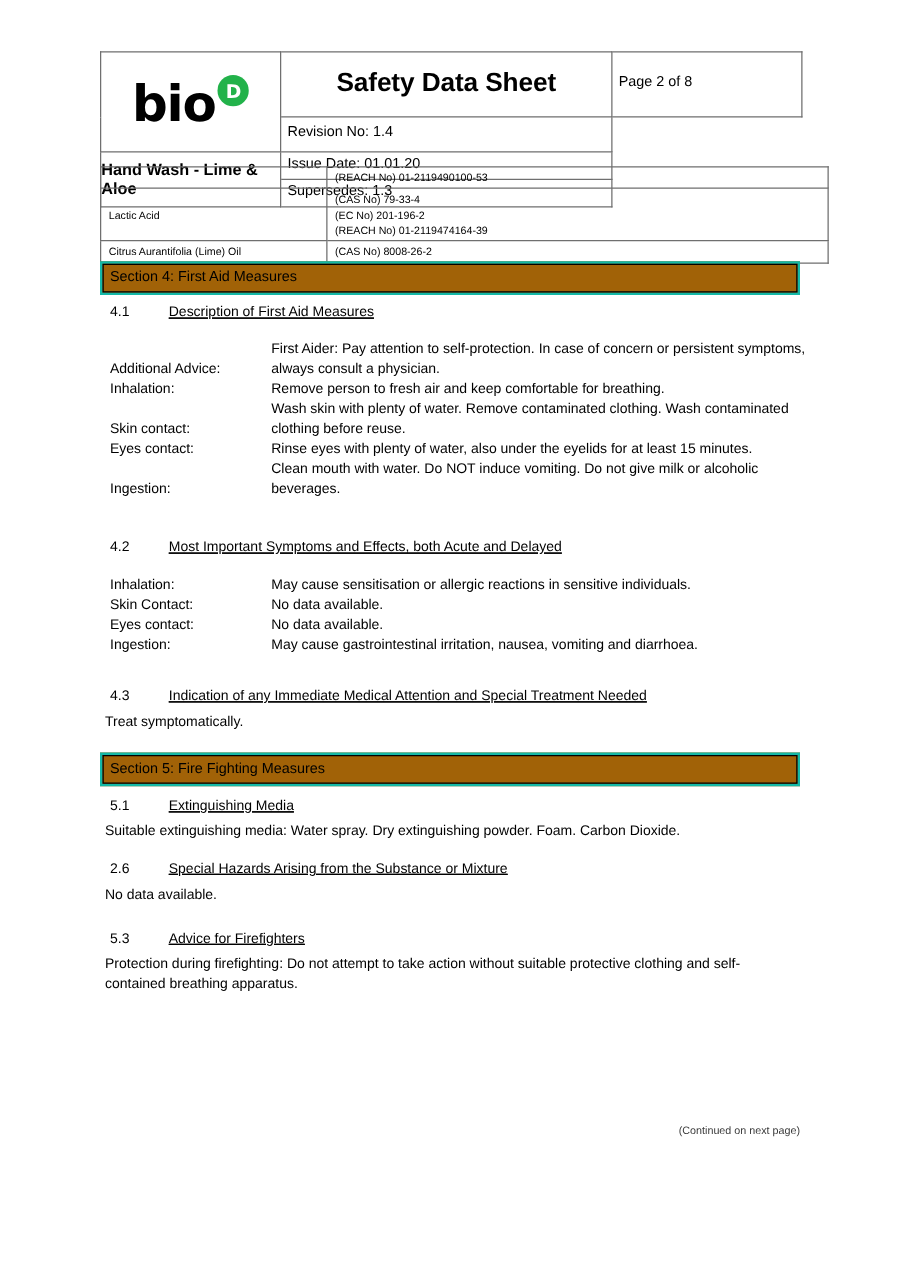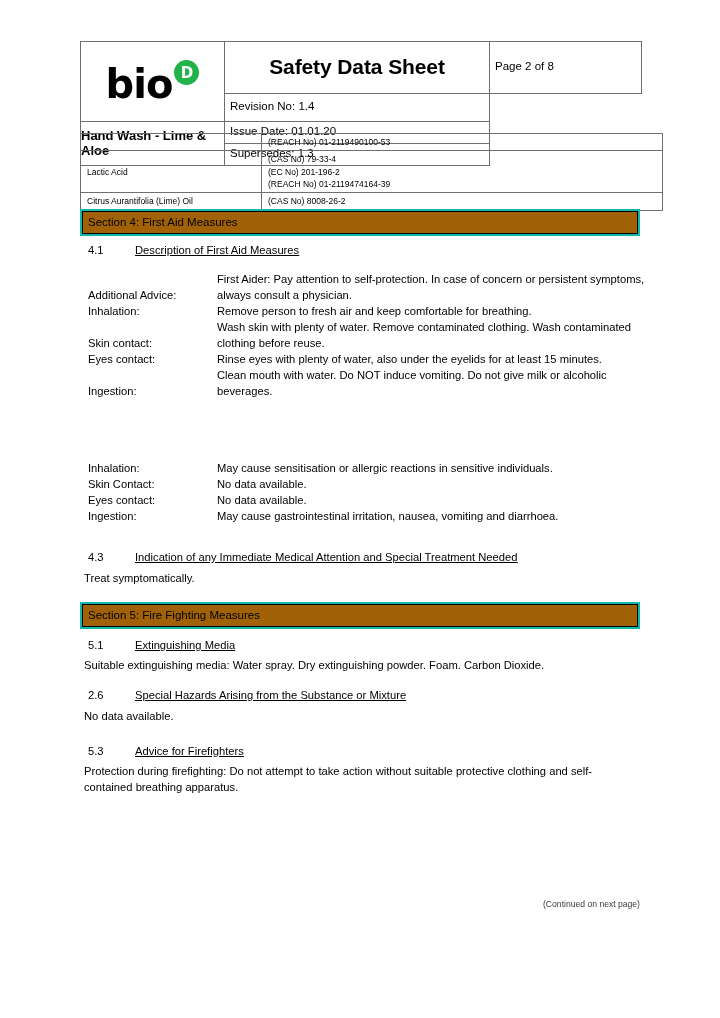--- a/index.html
+++ b/index.html
@@ -256,20 +256,23 @@
       <div class="row">
         <div class="lbl">Eyes contact:</div>
         <div class="val">Rinse eyes with plenty of water, also under the eyelids for at least 15 minutes.</div>
       </div>
       <div class="row">
         <div class="lbl">Ingestion:</div>
         <div class="val">Clean mouth with water.   Do NOT induce vomiting.  Do not give milk or alcoholic beverages.</div>
       </div>
     </div>
 
+  <div class="sub-head" style="left:88px; top:432px;">
+    <span class="num">4.2</span><span class="ttl">Most Important Symptoms and Effects, both Acute and Delayed</span>
+  </div>
 
   <div class="dl" style="left:88px; top:461px;" id="list-symptoms">
       <div class="row">
         <div class="lbl">Inhalation:</div>
         <div class="val">May cause sensitisation or allergic reactions in sensitive individuals.</div>
       </div>
       <div class="row">
         <div class="lbl">Skin Contact:</div>
         <div class="val">No data available.</div>
       </div>

